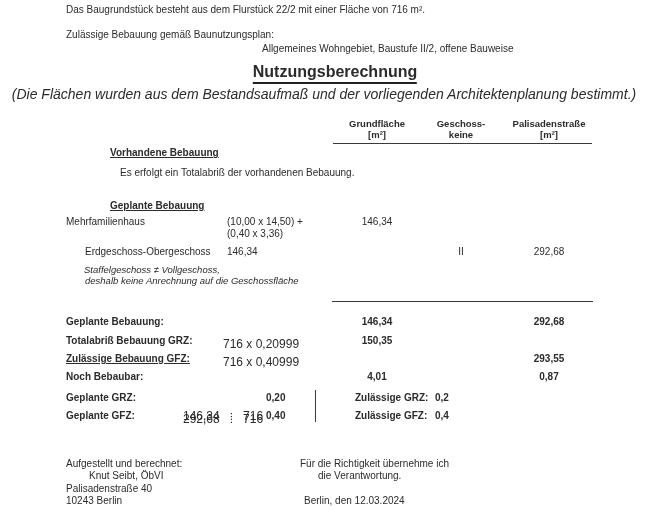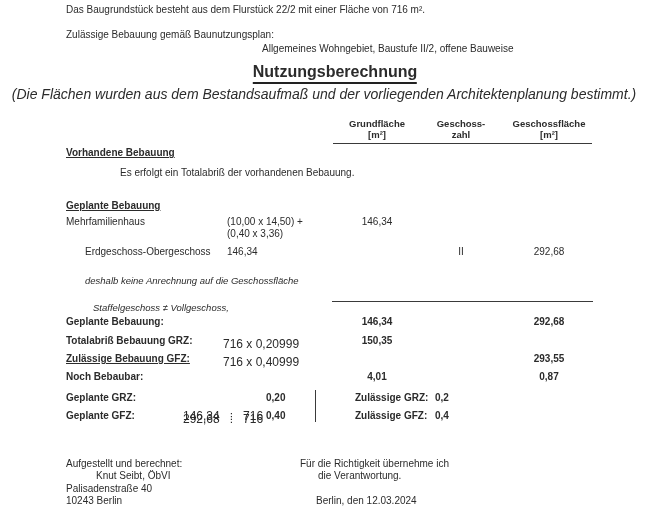--- a/index.html
+++ b/index.html
@@ -8,21 +8,21 @@
     width:650px;height:523px;
     background:#ffffff;
     font-family:"Liberation Sans", sans-serif;
     color:#2b2b2b;
     overflow:hidden;
   }
   .abs{position:absolute;white-space:nowrap;}
   .t10{font-size:10px;}
   .t8{font-size:12px;}
   .b{font-weight:bold;}
-  .u{text-decoration:underline;}
+  .u{text-decoration:underline;margin-left:44px;}
   .title{
     font-size:16px;font-weight:bold;
     border-bottom:2px solid #222;padding-bottom:1px;
     transform:translateX(-50%);
   }
   .subtitle{font-size:14px;font-style:italic;transform:translateX(-50%);}
   .colcell{width:80px;text-align:center;}
   .hdr{font-size:9.5px;font-weight:bold;line-height:11px;text-align:center;width:80px;}
   .hline{position:absolute;height:1px;background:#3a3a3a;}
   .vline{position:absolute;width:1px;background:#3a3a3a;}
@@ -40,44 +40,44 @@
 
   <div class="abs title" style="left:335px;top:63px;">Nutzungsberechnung</div>
   <div class="abs subtitle" style="left:324px;top:86px;">(Die Flächen wurden aus dem Bestandsaufmaß und der vorliegenden Architektenplanung bestimmt.)</div>
 
   <div class="abs hdr" style="left:337px;top:118px;">
     <div>Grundfläche</div>
     <div>[m²]</div>
   </div>
   <div class="abs hdr" style="left:421px;top:118px;">
     <div>Geschoss-</div>
-    <div>zahl</div>
+    <div>keine</div>
   </div>
   <div class="abs hdr" style="left:509px;top:118px;">
-    <div>Geschossfläche</div>
+    <div>Palisadenstraße</div>
     <div>[m²]</div>
   </div>
   <div class="hline" style="left:333px;top:143px;width:259px;"></div>
 
   <div class="abs t10 b u" style="left:66px;top:147px;">Vorhandene Bebauung</div>
   <div class="abs t10" style="left:84px;top:167px;margin-left:36px;">Es erfolgt ein Totalabriß der vorhandenen Bebauung.</div>
 
   <div class="abs t10 b u" style="left:66px;top:200px;">Geplante Bebauung</div>
 
   <div class="abs t10" style="left:66px;top:216px;">Mehrfamilienhaus</div>
   <div class="abs t10" style="left:227px;top:216px;">(10,00 x 14,50) +</div>
   <div class="abs t10" style="left:227px;top:228px;">(0,40 x 3,36)</div>
   <div class="abs t10 colcell" style="left:337px;top:216px;">146,34</div>
 
   <div class="abs t10" style="left:85px;top:246px;">Erdgeschoss-Obergeschoss</div>
   <div class="abs t10" style="left:227px;top:246px;">146,34</div>
   <div class="abs t10 colcell" style="left:421px;top:246px;">II</div>
   <div class="abs t10 colcell" style="left:509px;top:246px;">292,68</div>
 
-  <div class="abs note" style="left:93px;top:264px;margin-top:38px;">Staffelgeschoss ≠ Vollgeschoss,</div>
+  <div class="abs note" style="left:84px;top:264px;">Staffelgeschoss ≠ Vollgeschoss,</div>
   <div class="abs note" style="left:85px;top:275px;">deshalb keine Anrechnung auf die Geschossfläche</div>
 
   <div class="hline" style="left:332px;top:301px;width:261px;"></div>
 
   <div class="abs t10 b" style="left:66px;top:316px;">Geplante Bebauung:</div>
   <div class="abs t10 b colcell" style="left:337px;top:316px;">146,34</div>
   <div class="abs t10 b colcell" style="left:509px;top:316px;">292,68</div>
 
   <div class="abs t10 b" style="left:66px;top:335px;">Totalabriß Bebauung GRZ:</div>
   <div class="abs t8" style="left:223px;top:337px;">716 x 0,20999</div>
@@ -101,21 +101,21 @@
 
   <div class="vline" style="left:315px;top:390px;height:32px;"></div>
 
   <div class="abs t10 b" style="left:355px;top:392px;">Zulässige GRZ:</div>
   <div class="abs t10 b" style="left:435px;top:392px;">0,2</div>
 
   <div class="abs t10 b" style="left:355px;top:410px;">Zulässige GFZ:</div>
   <div class="abs t10 b" style="left:435px;top:410px;">0,4</div>
 
   <div class="abs t10" style="left:66px;top:458px;">Aufgestellt und berechnet:</div>
-  <div class="abs t10" style="left:80px;top:470px;padding-left:16px;">Knut Seibt, ÖbVI</div>
+  <div class="abs t10" style="left:73px;top:470px;padding-left:16px;">Knut Seibt, ÖbVI</div>
   <div class="abs t10" style="left:66px;top:483px;">Palisadenstraße 40</div>
   <div class="abs t10" style="left:66px;top:495px;">10243 Berlin</div>
 
   <div class="abs t10" style="left:300px;top:458px;">Für die Richtigkeit übernehme ich</div>
   <div class="abs t10" style="left:300px;top:470px;margin-left:18px;">die Verantwortung.</div>
-  <div class="abs t10" style="left:316px;top:495px;">Berlin, den 12.03.2024</div>
+  <div class="abs t10" style="left:304px;top:495px;">Berlin, den 12.03.2024</div>
 
 </div>
 
 </body></html>

